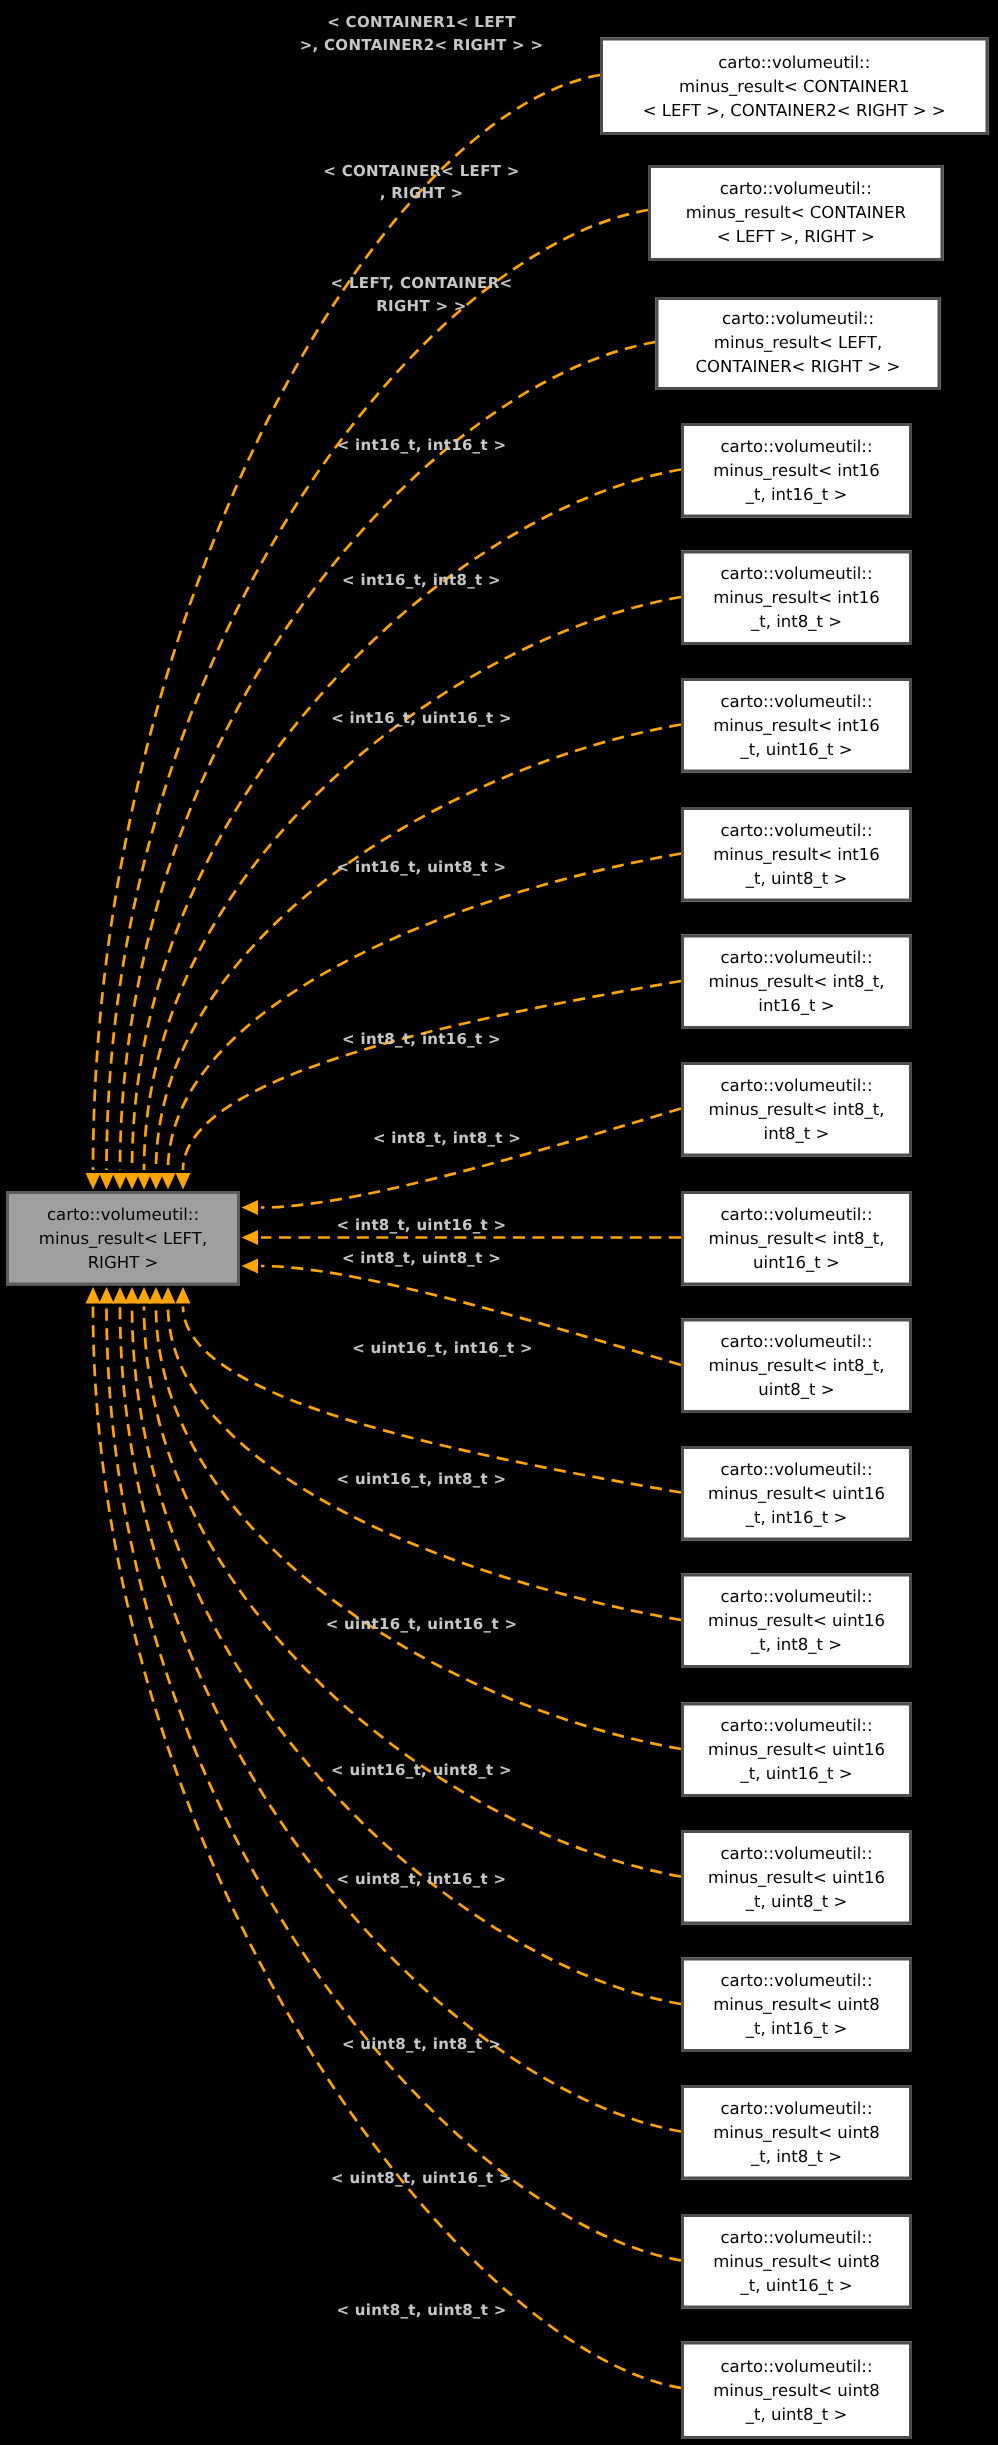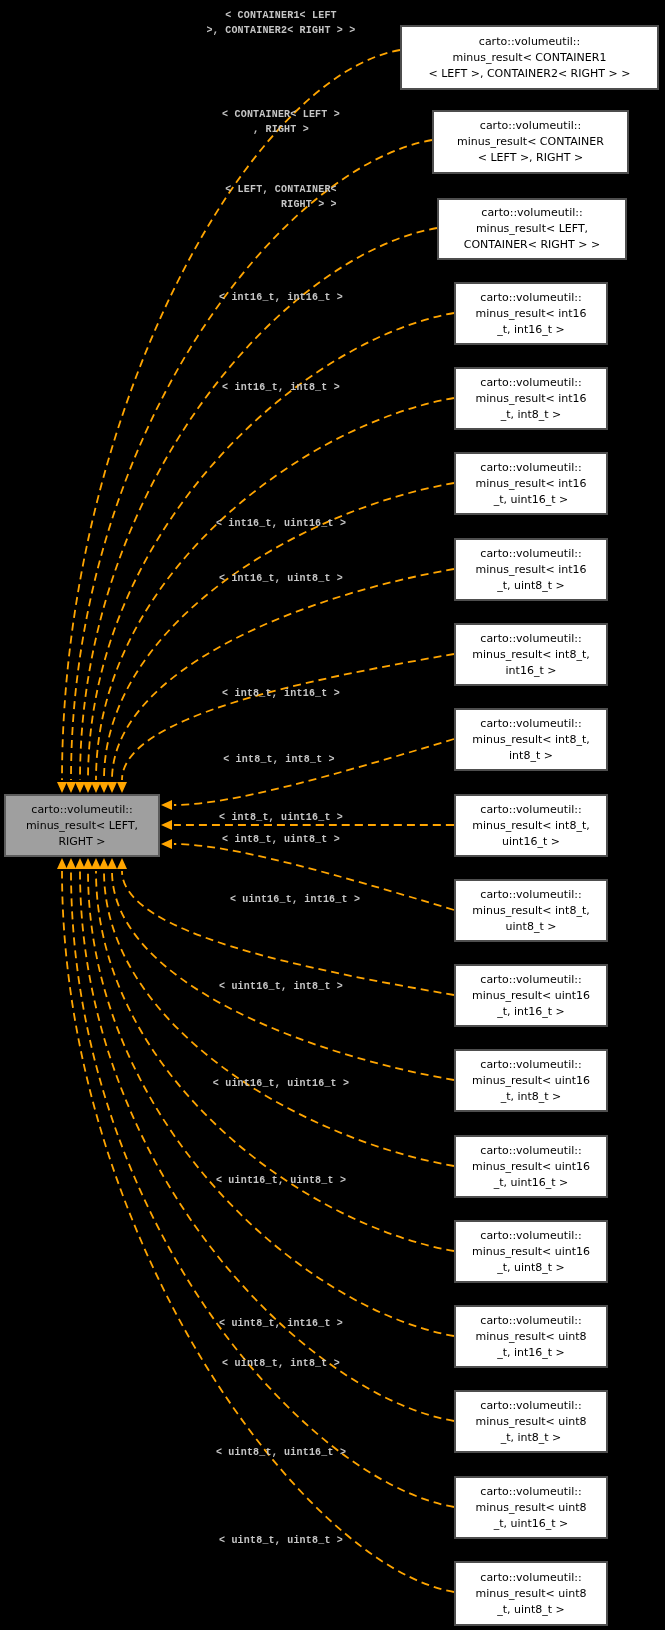--- a/index.html
+++ b/index.html
@@ -6,21 +6,21 @@
   #canvas{position:relative;width:665px;height:1630px;background:#000000;overflow:hidden;
           font-family:"DejaVu Sans",sans-serif;}
   #edge-svg{position:absolute;left:0;top:0;width:665px;height:1630px;}
   .spec-box{position:absolute;box-sizing:border-box;background:#FFFFFF;border:2px solid #4E4E4E;
             color:#000000;font-size:11px;line-height:16px;display:flex;flex-direction:column;
             align-items:center;justify-content:center;text-align:center;cursor:pointer;}
   .spec-box span{display:block;white-space:nowrap;}
   .edge-label{position:absolute;transform:translateX(-50%);color:#C6C6C6;font-size:10px;
               font-weight:bold;line-height:15px;letter-spacing:.2px;text-align:center;
               white-space:nowrap;}
-  .edge-label span{display:block;font-family:Liberation Mono, monospace;}
+  .edge-label span{display:block;}
   #primary-node{position:absolute;left:4px;top:794px;width:156px;height:63px;box-sizing:border-box;
                 background:#9F9F9F;border:2px solid #5C5C5C;color:#000000;font-size:11px;
                 line-height:16px;display:flex;flex-direction:column;align-items:center;
                 justify-content:center;text-align:center;}
   #primary-node span{display:block;white-space:nowrap;}
 </style>
 </head>
 <body>
 
 <div id="canvas">
@@ -88,21 +88,21 @@
       </div>
       <div class="edge-label" style="left: 281px; top: 107px;">
         <span>&lt; CONTAINER&lt; LEFT &gt;</span>
         <span>, RIGHT &gt;</span>
       </div>
       <div class="spec-box" style="left: 437px; top: 198px; width: 190px; height: 62px;">
         <span>carto::volumeutil::</span>
         <span>minus_result&lt; LEFT,</span>
         <span>CONTAINER&lt; RIGHT &gt; &gt;</span>
       </div>
-      <div class="edge-label" style="left: 281px; top: 182px; text-align: right;">
+      <div class="edge-label" style="left: 281px; top: 182px;">
         <span>&lt; LEFT, CONTAINER&lt;</span>
         <span>RIGHT &gt; &gt;</span>
       </div>
       <div class="spec-box" style="left: 454px; top: 282px; width: 154px; height: 63px;">
         <span>carto::volumeutil::</span>
         <span>minus_result&lt; int16</span>
         <span>_t, int16_t &gt;</span>
       </div>
       <div class="edge-label" style="left: 281px; top: 290px;">
         <span>&lt; int16_t, int16_t &gt;</span>
@@ -113,21 +113,21 @@
         <span>_t, int8_t &gt;</span>
       </div>
       <div class="edge-label" style="left: 281px; top: 380px;">
         <span>&lt; int16_t, int8_t &gt;</span>
       </div>
       <div class="spec-box" style="left: 454px; top: 452px; width: 154px; height: 63px;">
         <span>carto::volumeutil::</span>
         <span>minus_result&lt; int16</span>
         <span>_t, uint16_t &gt;</span>
       </div>
-      <div class="edge-label" style="left: 281px; top: 472px; margin-top: 44px;">
+      <div class="edge-label" style="left: 281px; top: 472px;">
         <span>&lt; int16_t, uint16_t &gt;</span>
       </div>
       <div class="spec-box" style="left: 454px; top: 538px; width: 154px; height: 63px;">
         <span>carto::volumeutil::</span>
         <span>minus_result&lt; int16</span>
         <span>_t, uint8_t &gt;</span>
       </div>
       <div class="edge-label" style="left: 281px; top: 571px;">
         <span>&lt; int16_t, uint8_t &gt;</span>
       </div>
@@ -137,21 +137,21 @@
         <span>int16_t &gt;</span>
       </div>
       <div class="edge-label" style="left: 281px; top: 666px; margin-top: 20px;">
         <span>&lt; int8_t, int16_t &gt;</span>
       </div>
       <div class="spec-box" style="left: 454px; top: 708px; width: 154px; height: 63px;">
         <span>carto::volumeutil::</span>
         <span>minus_result&lt; int8_t,</span>
         <span>int8_t &gt;</span>
       </div>
-      <div class="edge-label" style="left: 279px; top: 752px;">
+      <div class="edge-label" style="left: 298px; top: 752px;">
         <span>&lt; int8_t, int8_t &gt;</span>
       </div>
       <div class="spec-box" style="left: 454px; top: 794px; width: 154px; height: 63px;">
         <span>carto::volumeutil::</span>
         <span>minus_result&lt; int8_t,</span>
         <span>uint16_t &gt;</span>
       </div>
       <div class="edge-label" style="left: 281px; top: 810px;">
         <span>&lt; int8_t, uint16_t &gt;</span>
       </div>
@@ -193,21 +193,21 @@
         <span>_t, uint8_t &gt;</span>
       </div>
       <div class="edge-label" style="left: 281px; top: 1173px;">
         <span>&lt; uint16_t, uint8_t &gt;</span>
       </div>
       <div class="spec-box" style="left: 454px; top: 1305px; width: 154px; height: 63px;">
         <span>carto::volumeutil::</span>
         <span>minus_result&lt; uint8</span>
         <span>_t, int16_t &gt;</span>
       </div>
-      <div class="edge-label" style="left: 281px; top: 1316px;">
+      <div class="edge-label" style="left: 281px; top: 1246px;">
         <span>&lt; uint8_t, int16_t &gt;</span>
       </div>
       <div class="spec-box" style="left: 454px; top: 1390px; width: 154px; height: 63px;">
         <span>carto::volumeutil::</span>
         <span>minus_result&lt; uint8</span>
         <span>_t, int8_t &gt;</span>
       </div>
       <div class="edge-label" style="left: 281px; top: 1356px;">
         <span>&lt; uint8_t, int8_t &gt;</span>
       </div>

